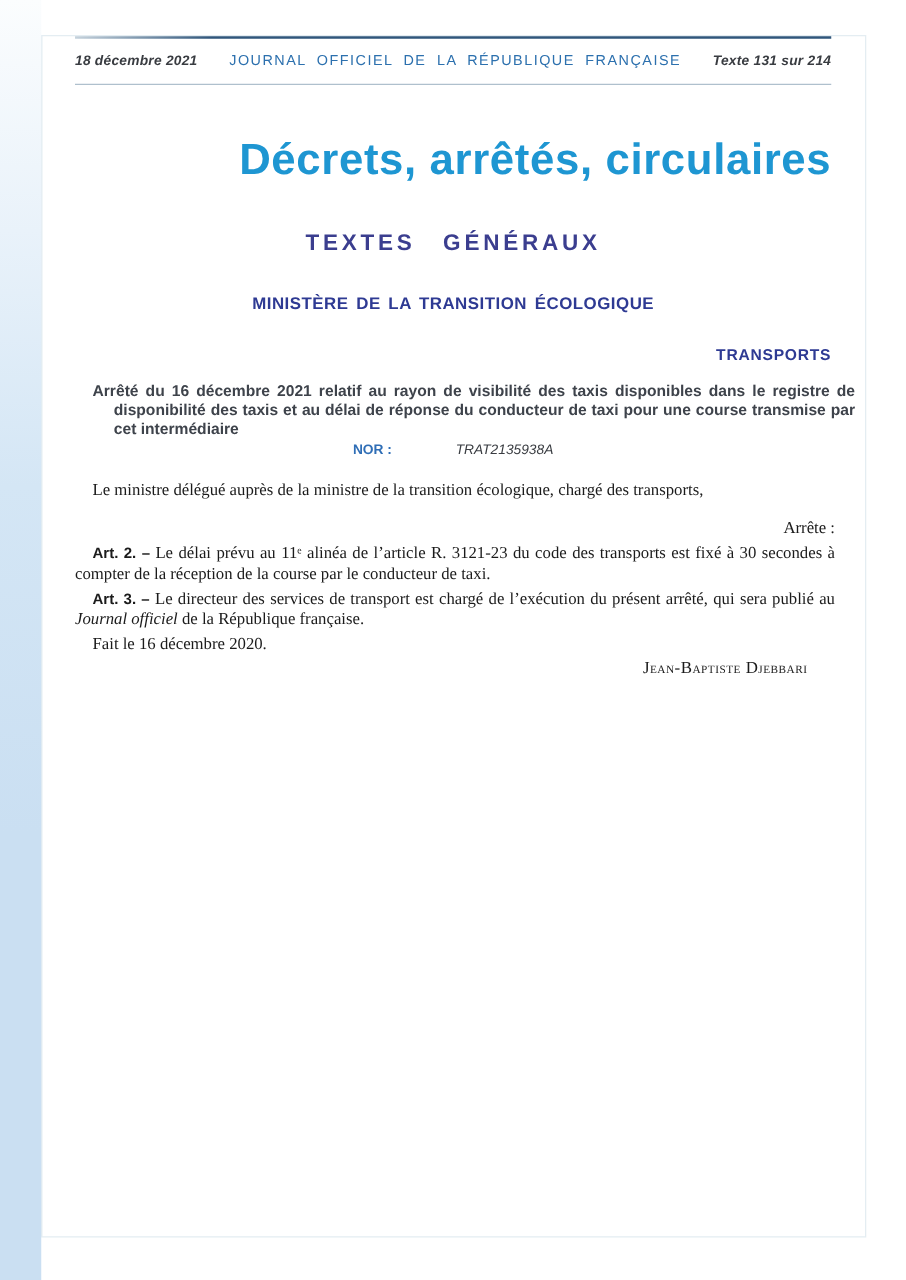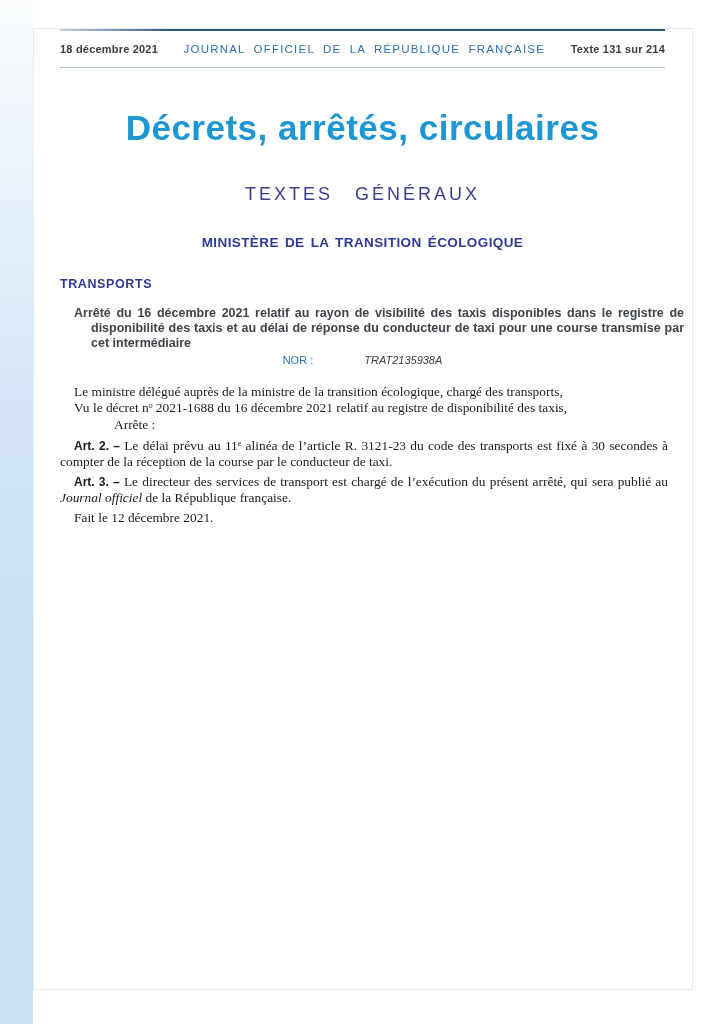--- a/index.html
+++ b/index.html
@@ -23,69 +23,69 @@
   }
   .rule-top{
     position:absolute;left:60px;top:29px;width:605px;height:2px;
     background:linear-gradient(90deg,#c5d2dc 0%,var(--rule-dark) 18%,var(--rule-dark) 100%);
   }
   .header-row{
     position:absolute;left:60px;top:40px;width:605px;height:18px;
     display:flex;justify-content:space-between;align-items:center;
   }
   .header-date,.header-texte{
-    font-size:11px;font-weight:700;color:var(--header-ink);letter-spacing:0.2px;
+    font-size:11px;font-weight:700;color:var(--header-ink);letter-spacing:0.2px;font-style:italic;
   }
   .header-journal{
     font-size:11.5px;font-weight:400;color:var(--journal-blue);
     letter-spacing:1.2px;word-spacing:4px;
   }
   .rule-mid{
     position:absolute;left:60px;top:67px;width:605px;height:1px;
     background:var(--rule-light);
   }
   .main-title{
     position:absolute;left:60px;top:108px;width:605px;
-    text-align:center;font-size:35px;font-weight:700;
+    text-align:right;font-size:35px;font-weight:700;
     color:var(--title-cyan);letter-spacing:0.5px;
   }
   .section-title{
     position:absolute;left:60px;top:184px;width:605px;
-    text-align:center;font-size:18px;font-weight:400;
+    text-align:center;font-size:18px;font-weight:700;
     color:var(--section-indigo);letter-spacing:3px;word-spacing:14px;
   }
   .ministry{
     position:absolute;left:60px;top:235px;width:605px;
     text-align:center;font-size:13.5px;font-weight:700;
     color:var(--ministry-blue);letter-spacing:0.4px;word-spacing:2px;
   }
   .category{
     position:absolute;left:60px;top:277px;width:605px;
-    text-align:left;font-size:12.5px;font-weight:700;
+    text-align:right;font-size:12.5px;font-weight:700;
     color:var(--ministry-blue);letter-spacing:0.6px;
   }
   .act-title{
     position:absolute;left:58px;top:306px;width:610px;
     font-size:12.5px;font-weight:700;color:var(--act-title-gray);
     line-height:15px;text-align:justify;
     padding-left:17px;text-indent:-17px;box-sizing:border-box;margin-left:16px;
   }
   .nor-line{
     position:absolute;left:60px;top:354px;width:605px;
     text-align:center;font-size:11px;
   }
-  .nor-label{color:var(--nor-blue);}
+  .nor-label{color:var(--nor-blue);font-weight:bold;}
   .nor-value{color:var(--header-ink);font-style:italic;margin-left:48px;}
   .body-flow{
     position:absolute;left:60px;top:384px;width:608px;
     font-family:"Liberation Serif",serif;font-size:13.4px;line-height:16.2px;
     color:var(--body-ink);text-align:justify;
   }
   .bp{margin:0;text-indent:14px;}
-  .bp.arrete{text-indent:54px;text-align:left;margin-top:1px;}
+  .bp.arrete{text-indent:54px;text-align:right;margin-top:14px;}
   .bp.art{margin-top:4px;}
   .bp.fait{margin-top:4px;text-align:left;}
   .s-artlabel{
     font-family:"Liberation Sans",sans-serif;font-weight:700;font-size:12px;
   }
   .s-italic{font-style:italic;}
   .signature{
     margin:3px 0 0 0;text-align:right;padding-right:22px;
     font-variant:small-caps;letter-spacing:0.4px;font-size:13.5px;
   }
@@ -113,18 +113,18 @@
 <div class="category">TRANSPORTS</div>
 
 <div class="act-title">Arrêté du 16 décembre 2021 relatif au rayon de visibilité des taxis disponibles dans le registre de disponibilité des taxis et au délai de réponse du conducteur de taxi pour une course transmise par cet intermédiaire</div>
 
 <div class="nor-line">
   <span class="nor-label">NOR : </span><span class="nor-value">TRAT2135938A</span>
 </div>
 
 <div class="body-flow">
     <p class="bp"><span>Le ministre délégué auprès de la ministre de la transition écologique, chargé des transports,</span></p>
-    <p class="bp"><span>Vu le décret nᵒ 2021-1688 du 16 décembre 2021 relatif au registre de disponibilité des taxis,</span></p>
     <p class="bp arrete"><span>Arrête :</span></p>
     <p class="bp art"><span class="s-artlabel">Art. 2. – </span><span>Le délai prévu au 11ᵉ alinéa de l’article R. 3121-23 du code des transports est fixé à 30 secondes à compter de la réception de la course par le conducteur de taxi.</span></p>
     <p class="bp art"><span class="s-artlabel">Art. 3. – </span><span>Le directeur des services de transport est chargé de l’exécution du présent arrêté, qui sera publié au </span><span class="s-italic">Journal officiel</span><span> de la République française.</span></p>
-    <p class="bp fait"><span>Fait le 12 décembre 2021.</span></p>
+    <p class="bp fait"><span>Fait le 16 décembre 2020.</span></p>
+    <p class="signature">Jean-Baptiste Djebbari</p>
   </div>
 
 </body></html>

